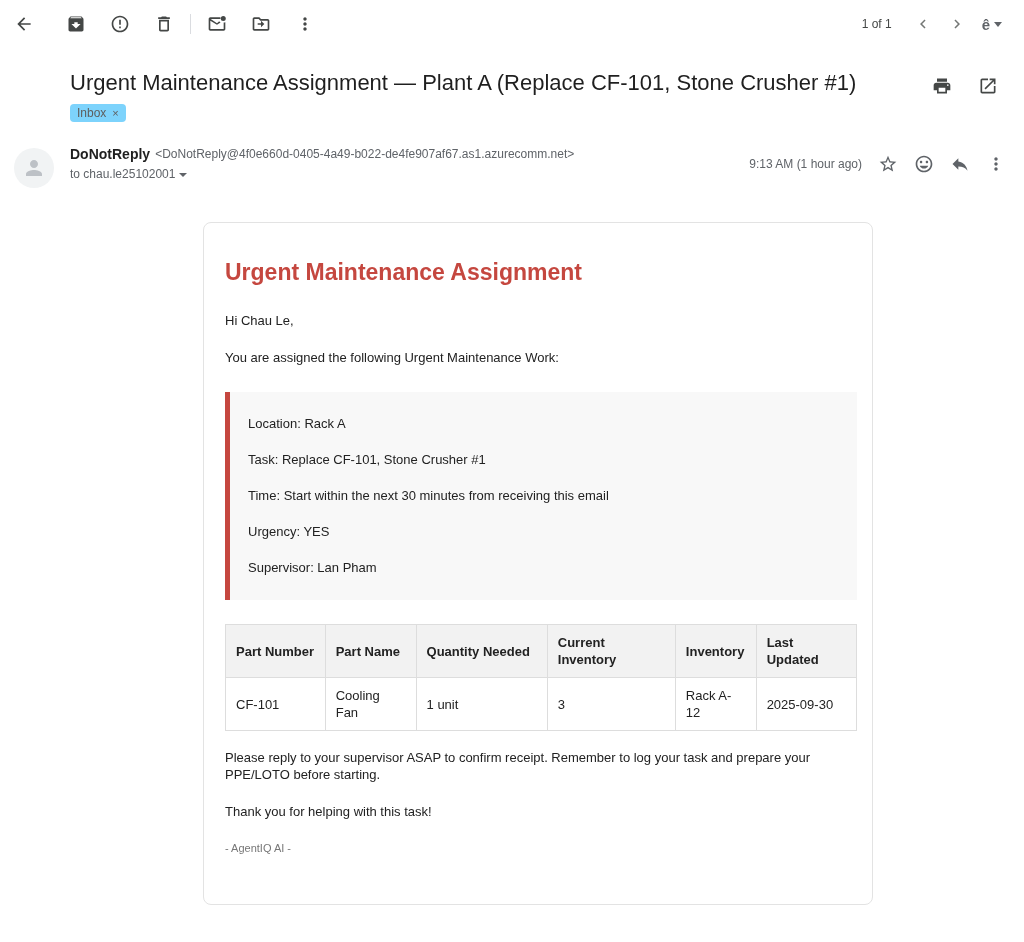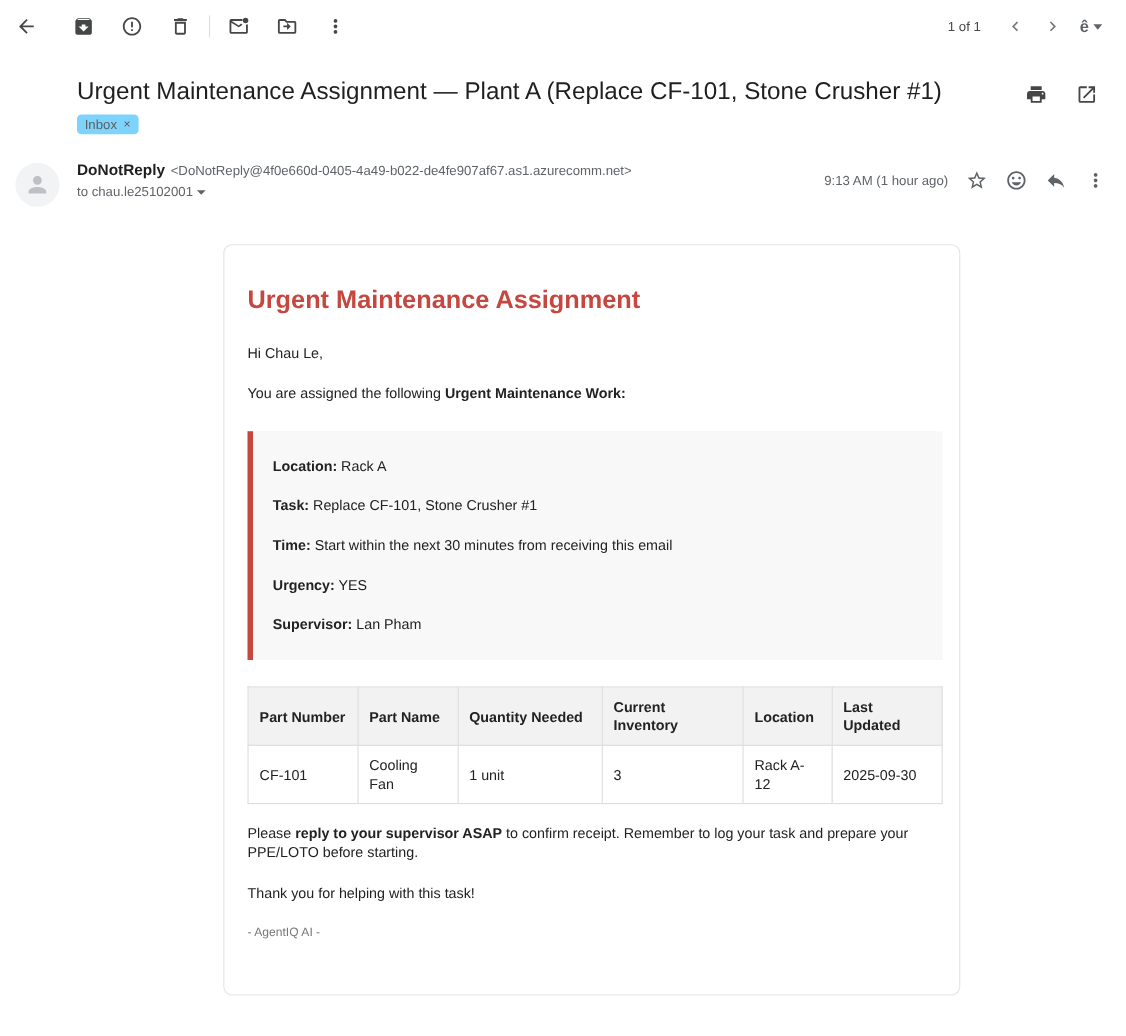--- a/index.html
+++ b/index.html
@@ -34,21 +34,21 @@
   .label-chip { position:absolute; top:104px; left:70px; display:inline-flex; align-items:center;
     gap:6px; background:#7dd3fc; border-radius:4px; padding:2px 7px; font-size:12px; color:#5e5e5e; cursor:pointer; }
   .label-chip .x { font-size:11px; color:#5e5e5e; cursor:pointer; }
 
   
   .sender-row { position:absolute; top:146px; left:0; width:1024px; }
   .avatar { position:absolute; left:14px; top:2px; width:40px; height:40px; border-radius:50%;
     background:#f1f3f4; display:flex; align-items:center; justify-content:center; }
   .avatar svg { fill:#bdc1c6; }
   .sender-main { position:absolute; left:70px; top:0; }
-  .sender-line1 { font-size:13px; display:flex; align-items:flex-end; gap:5px; }
+  .sender-line1 { font-size:13px; display:flex; align-items:center; gap:5px; }
   .sender-name { font-weight:bold; color:#1f1f1f; font-size:14px; }
   .sender-addr { color:#5f6368; font-size:12px; }
   .sender-line2 { margin-top:5px; font-size:12px; color:#5f6368; display:flex; align-items:center; gap:4px; cursor:pointer; }
   .caret-sm { width:0; height:0; border-left:4px solid transparent;
     border-right:4px solid transparent; border-top:4px solid #5f6368; margin-top:2px; }
   .sender-right { position:absolute; right:10px; top:0; display:flex; align-items:center; }
   .timestamp { font-size:12px; color:#5f6368; margin-right:8px; }
   .sender-right .icon-btn svg { fill:#5f6368; }
 
   
@@ -60,21 +60,21 @@
   .detail-box { background:#f8f8f8; border-left:5px solid #c5473f; padding:24px 18px 4px 18px;
     margin:26px 0 24px 0; }
   .detail-box p { margin-bottom:20px; line-height:16px; }
   table.parts { width:100%; border-collapse:collapse; margin:0 0 18px 0; font-size:13px; }
   table.parts th, table.parts td { border:1px solid #dddddd; text-align:left;
     padding:9px 10px; line-height:17px; vertical-align:middle; }
   table.parts th { background:#f2f2f2; font-weight:bold; }
   col.c1{width:15.8%} col.c2{width:14.4%} col.c3{width:20.8%}
   col.c4{width:20.3%} col.c5{width:12.8%} col.c6{width:15.9%}
   .signature { font-size:11px; color:#777777; margin-top:22px; }
-  b { font-weight:bold; }
+  b { font-weight:normal; }
 </style>
 </head>
 <body>
 
 <div class="toolbar">
   <button class="icon-btn tb-back">
     <svg width="20" height="20" viewBox="0 0 24 24">
         <path d="M20 11H7.83l5.59-5.59L12 4l-8 8 8 8 1.41-1.41L7.83 13H20v-2z"></path>
       </svg>
   </button>
@@ -217,21 +217,21 @@
         <col class="c4">
         <col class="c5">
         <col class="c6">
       </colgroup>
     <thead>
       <tr>
         <th>Part Number</th>
         <th>Part Name</th>
         <th>Quantity Needed</th>
         <th>Current Inventory</th>
-        <th>Location</th>
+        <th>Inventory</th>
         <th>Last Updated</th>
       </tr>
     </thead>
     <tbody>
       <tr>
         <td>CF-101</td>
         <td>Cooling Fan</td>
         <td>1 unit</td>
         <td>3</td>
         <td>Rack A-12</td>

